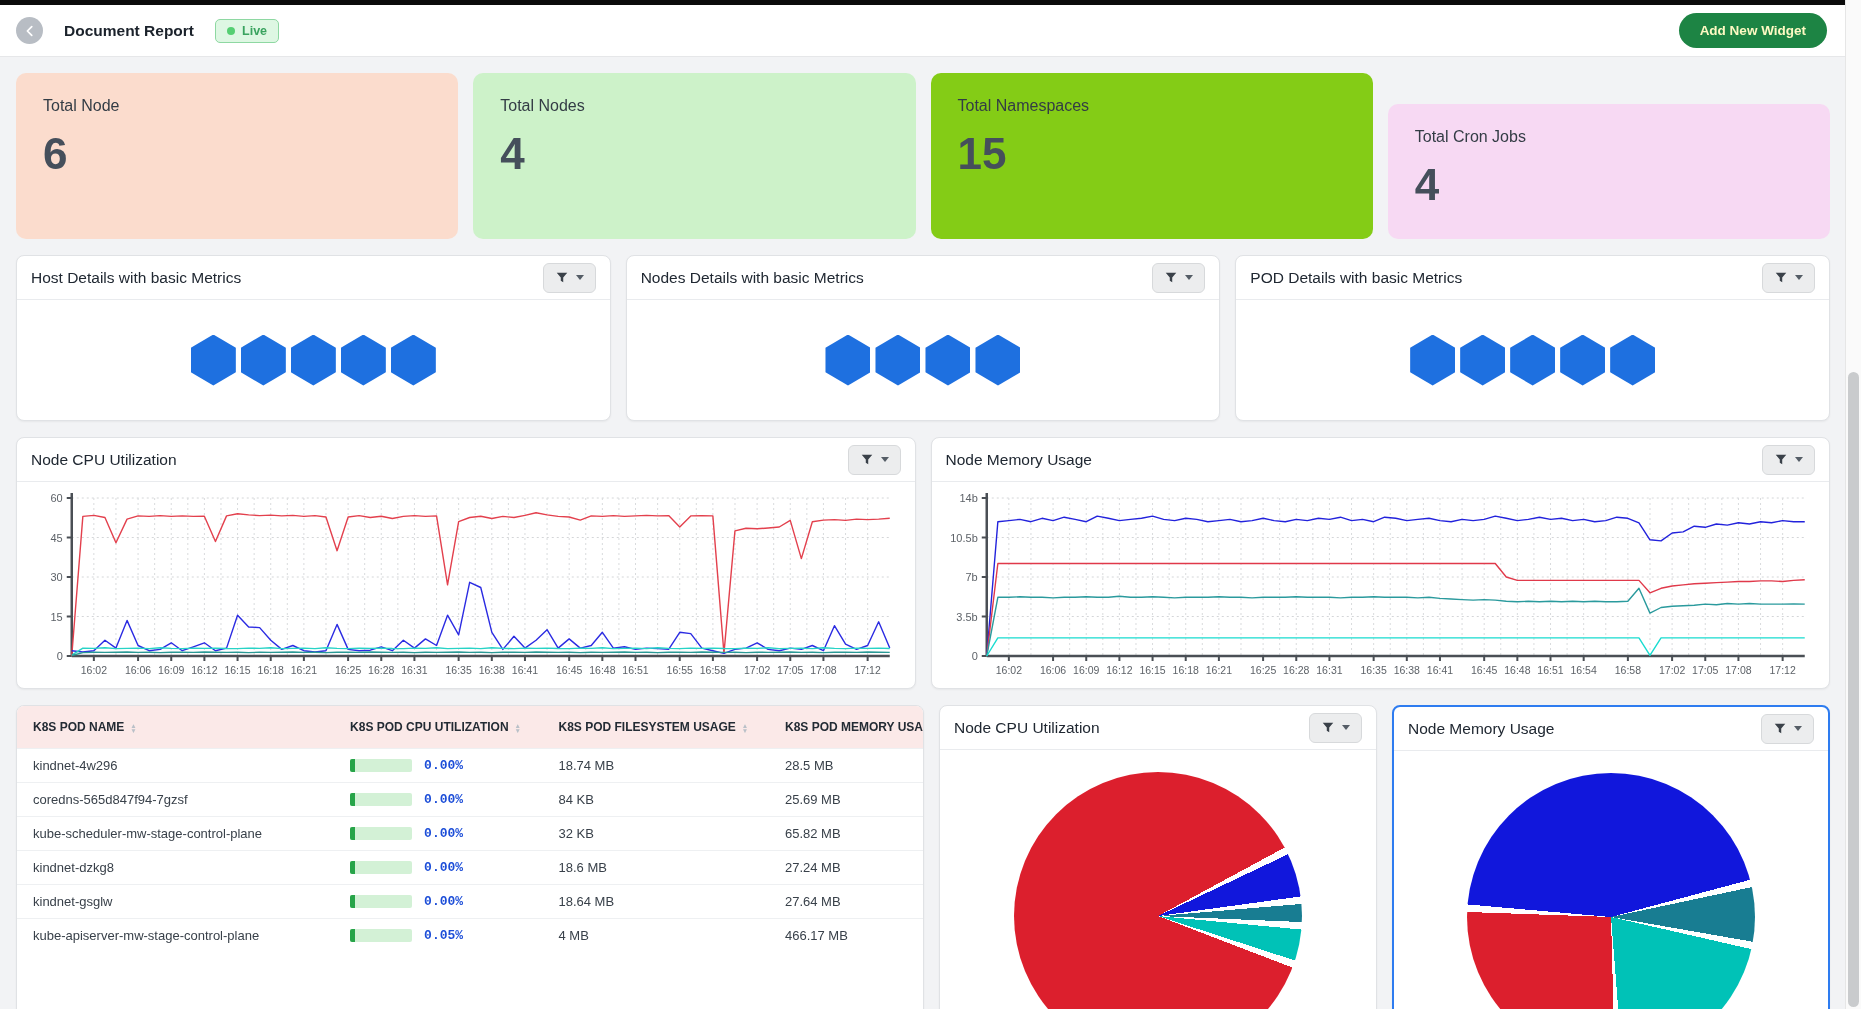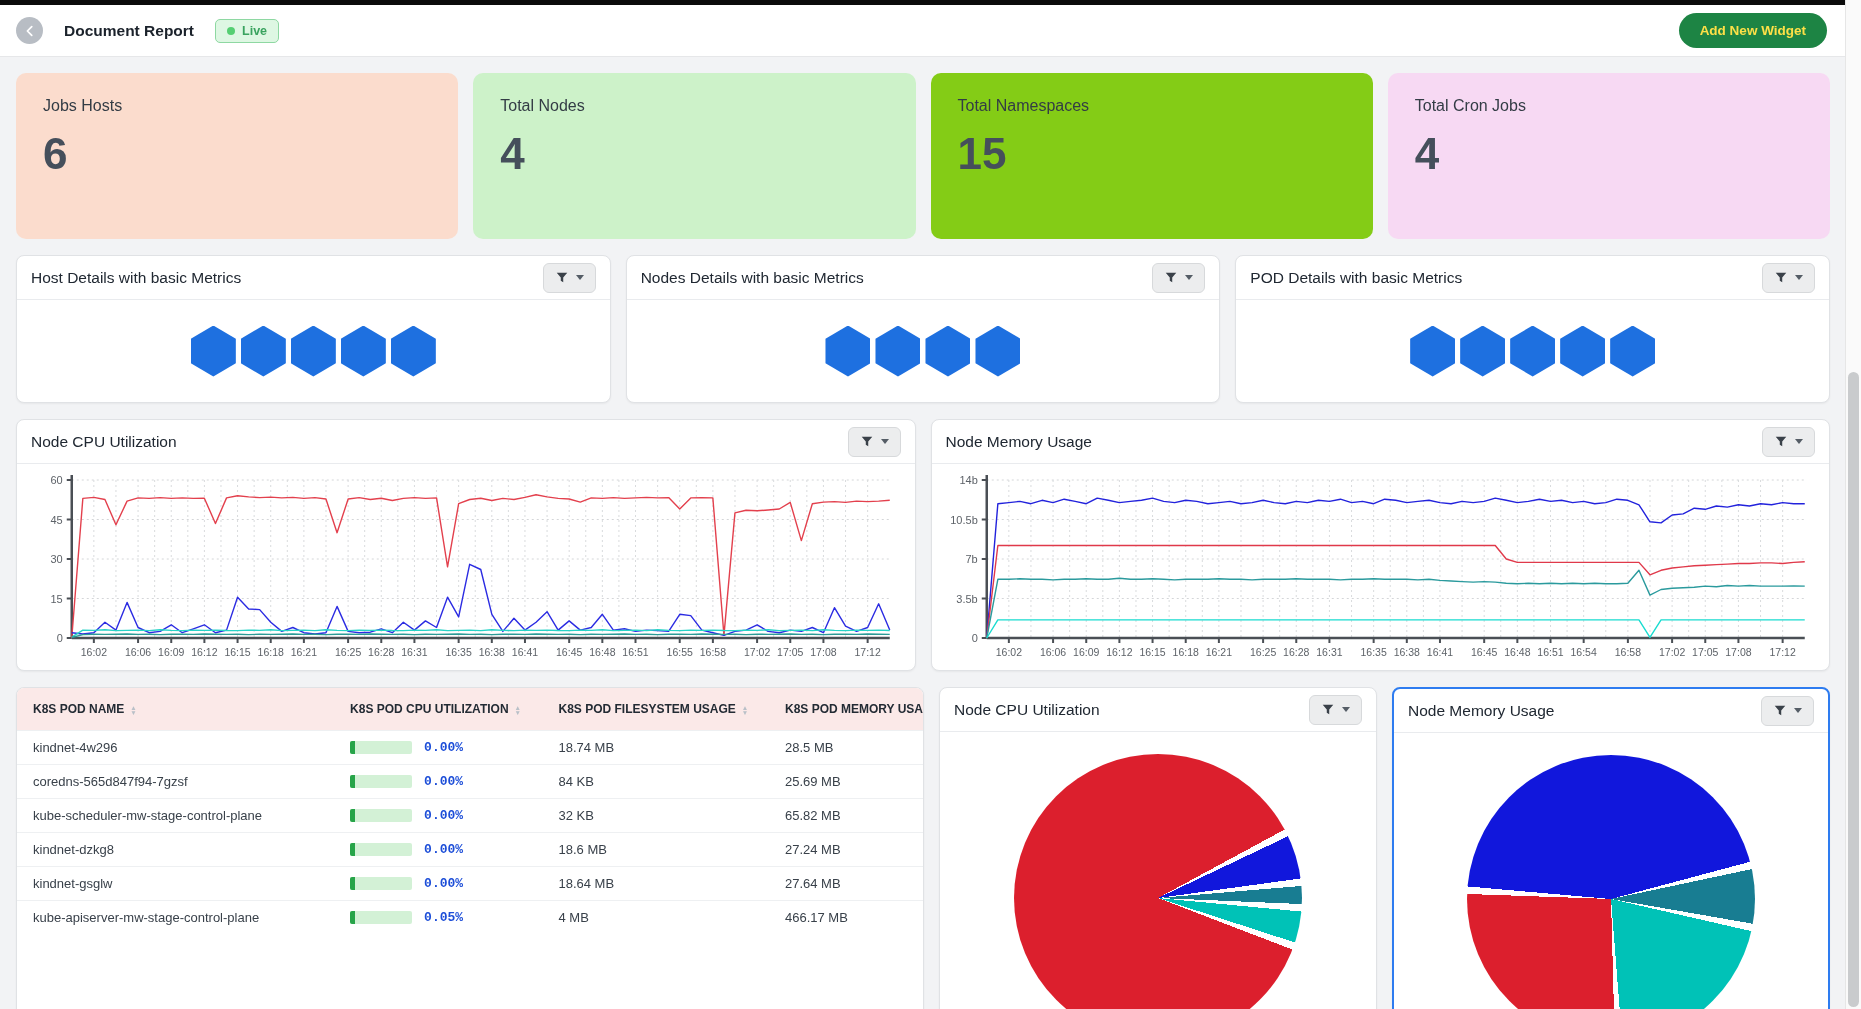--- a/index.html
+++ b/index.html
@@ -9,29 +9,29 @@
   header { height:52px; background:#fff; border-bottom:1px solid #e6e7e9;
            display:flex; align-items:center; gap:14px; padding:0 34px 0 16px; }
   .back-btn { width:27px; height:27px; border-radius:50%; background:#b8bdc4; border:none;
               display:flex; align-items:center; justify-content:center; cursor:pointer; flex:0 0 auto; }
   .page-title { font-size:15.5px; font-weight:700; color:#1b222b; margin:7px; }
   .live-badge { display:inline-flex; align-items:center; gap:7px; background:#def7e3;
                 border:1px solid #8ed8a2; border-radius:5px; padding:4px 11px;
                 font-size:12.5px; color:#3aa35f;font-weight:bold; }
   .live-dot { width:8px; height:8px; border-radius:50%; background:#55cf72; }
   .spacer { flex:1; }
-  .add-widget { background:#1d8444; color:#fde047; border:none; border-radius:19px;
+  .add-widget { background:#1d8444; color:#fef9c3; border:none; border-radius:19px;
                 padding:10px 21px; font-size:13.5px; font-weight:700; cursor:pointer; }
   main { width:1845px; padding:16px 15px 0 16px; }
   .cards { display:grid; grid-template-columns:repeat(4,1fr); gap:15px; height:166px; }
   .card { border-radius:10px; padding:24px 27px; }
   .card-label { font-size:16px; color:#333c45; }
   .card-value { font-size:44px; font-weight:600; color:#454f5b; margin-top:14px; }
   .row { display:grid; gap:15px; margin-top:16px; }
-  .hexrow { grid-template-columns:repeat(3,1fr); height:148px; }
+  .hexrow { grid-template-columns:repeat(3,1fr); height:166px; }
   .chartsrow { grid-template-columns:1fr 1fr; height:252px; }
   .bottomrow { grid-template-columns:908px 1fr 1fr; height:340px; }
   .panel { background:#fff; border:1px solid #e0e2e5; border-radius:8px;
            box-shadow:0 1px 2px rgba(0,0,0,.05); overflow:hidden; display:flex; flex-direction:column; }
   .panel.selected { border:2px solid #2e7cf0; }
   .panel-h { display:flex; align-items:center; justify-content:space-between;
              padding:6px 14px; min-height:44px; border-bottom:1px solid #e9ebee; flex:0 0 auto; }
   .panel-title { font-size:15.5px; color:#202832; font-weight:500; }
   .filter-btn { display:inline-flex; align-items:center; gap:7px; background:#ecedee;
                 border:1px solid #d7d9db; border-radius:6px; padding:7px 11px; cursor:pointer; }
@@ -78,32 +78,32 @@
     <span>Live</span>
   </span>
   <div class="spacer"></div>
   <button class="add-widget">Add New Widget</button>
 </header>
 
 <main>
 
   <div class="cards">
     <div class="card" style="background: rgb(251, 220, 205);">
-      <div class="card-label">Jobs Hosts</div>
+      <div class="card-label">Total Node</div>
       <div class="card-value">6</div>
     </div>
     <div class="card" style="background: rgb(205, 242, 201);">
       <div class="card-label">Total Nodes</div>
       <div class="card-value">4</div>
     </div>
     <div class="card" style="background: #84cc16;">
       <div class="card-label">Total Namespaces</div>
       <div class="card-value">15</div>
     </div>
-    <div class="card" style="background: rgb(247, 217, 243);">
+    <div class="card" style="background: rgb(247, 217, 243); margin-top: 31px;">
       <div class="card-label">Total Cron Jobs</div>
       <div class="card-value">4</div>
     </div>
   </div>
 
   <div class="row hexrow">
     <section class="panel">
       <div class="panel-h">
         <span class="panel-title">Host Details with basic Metrics</span>
         <button class="filter-btn">

